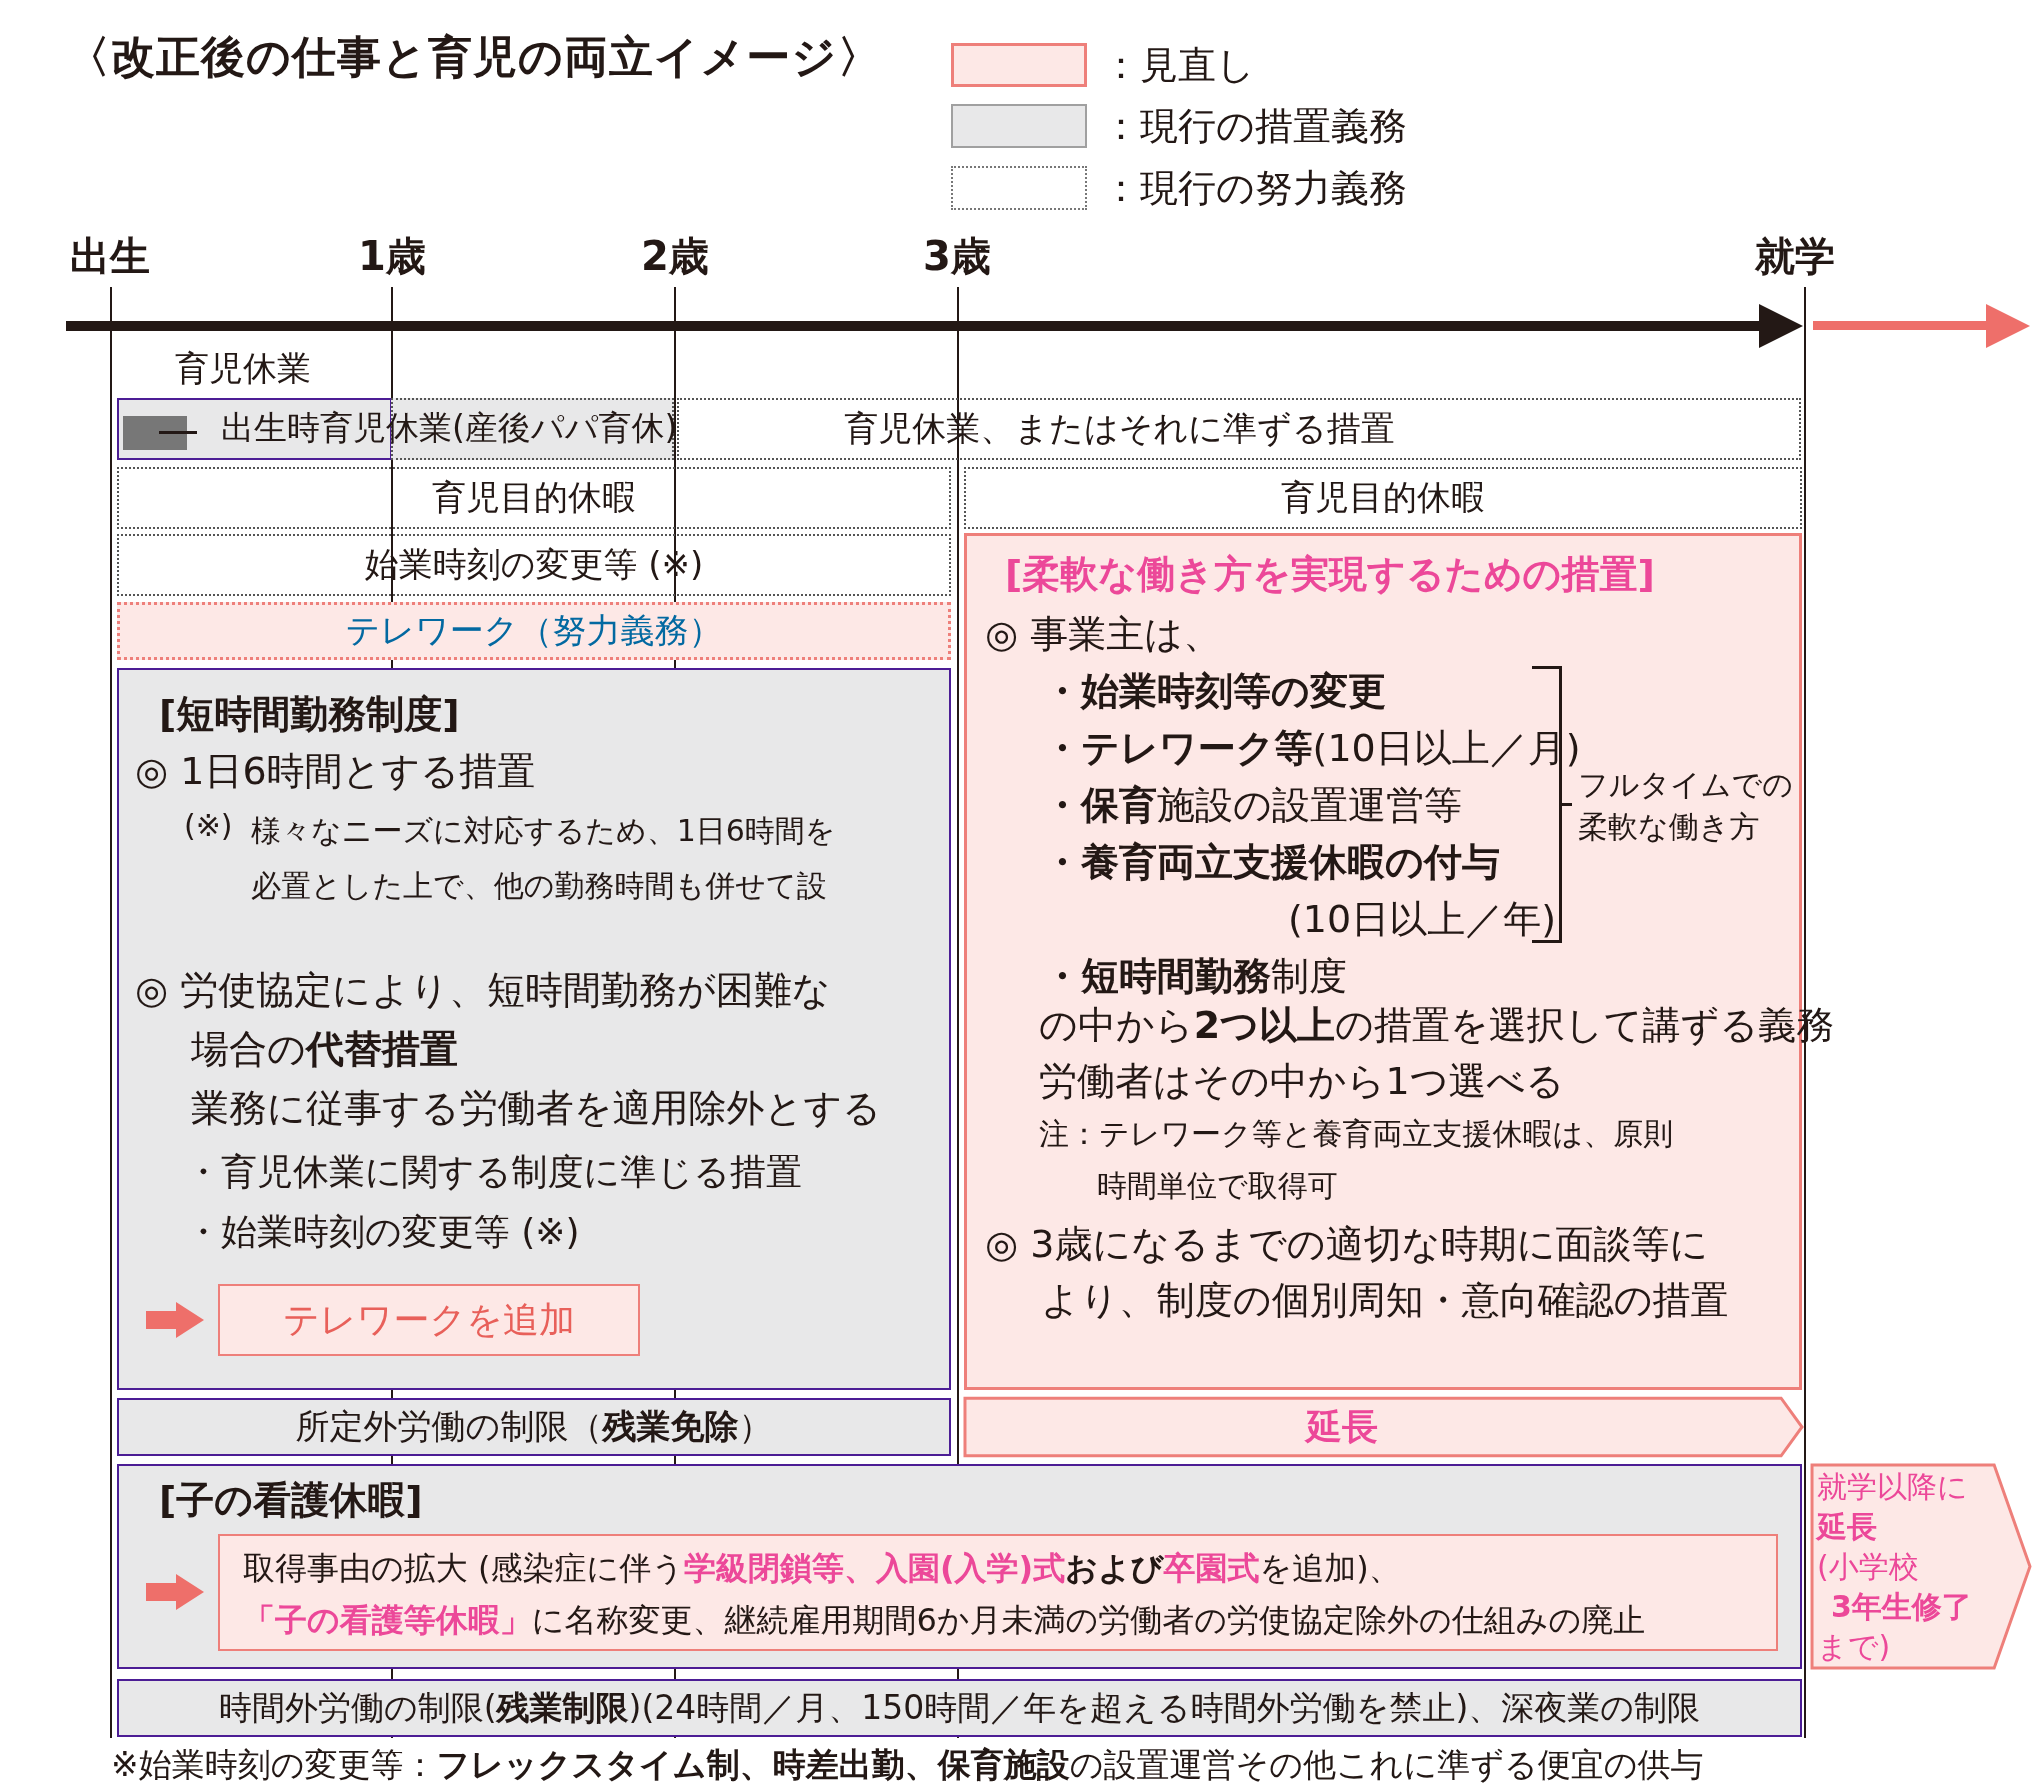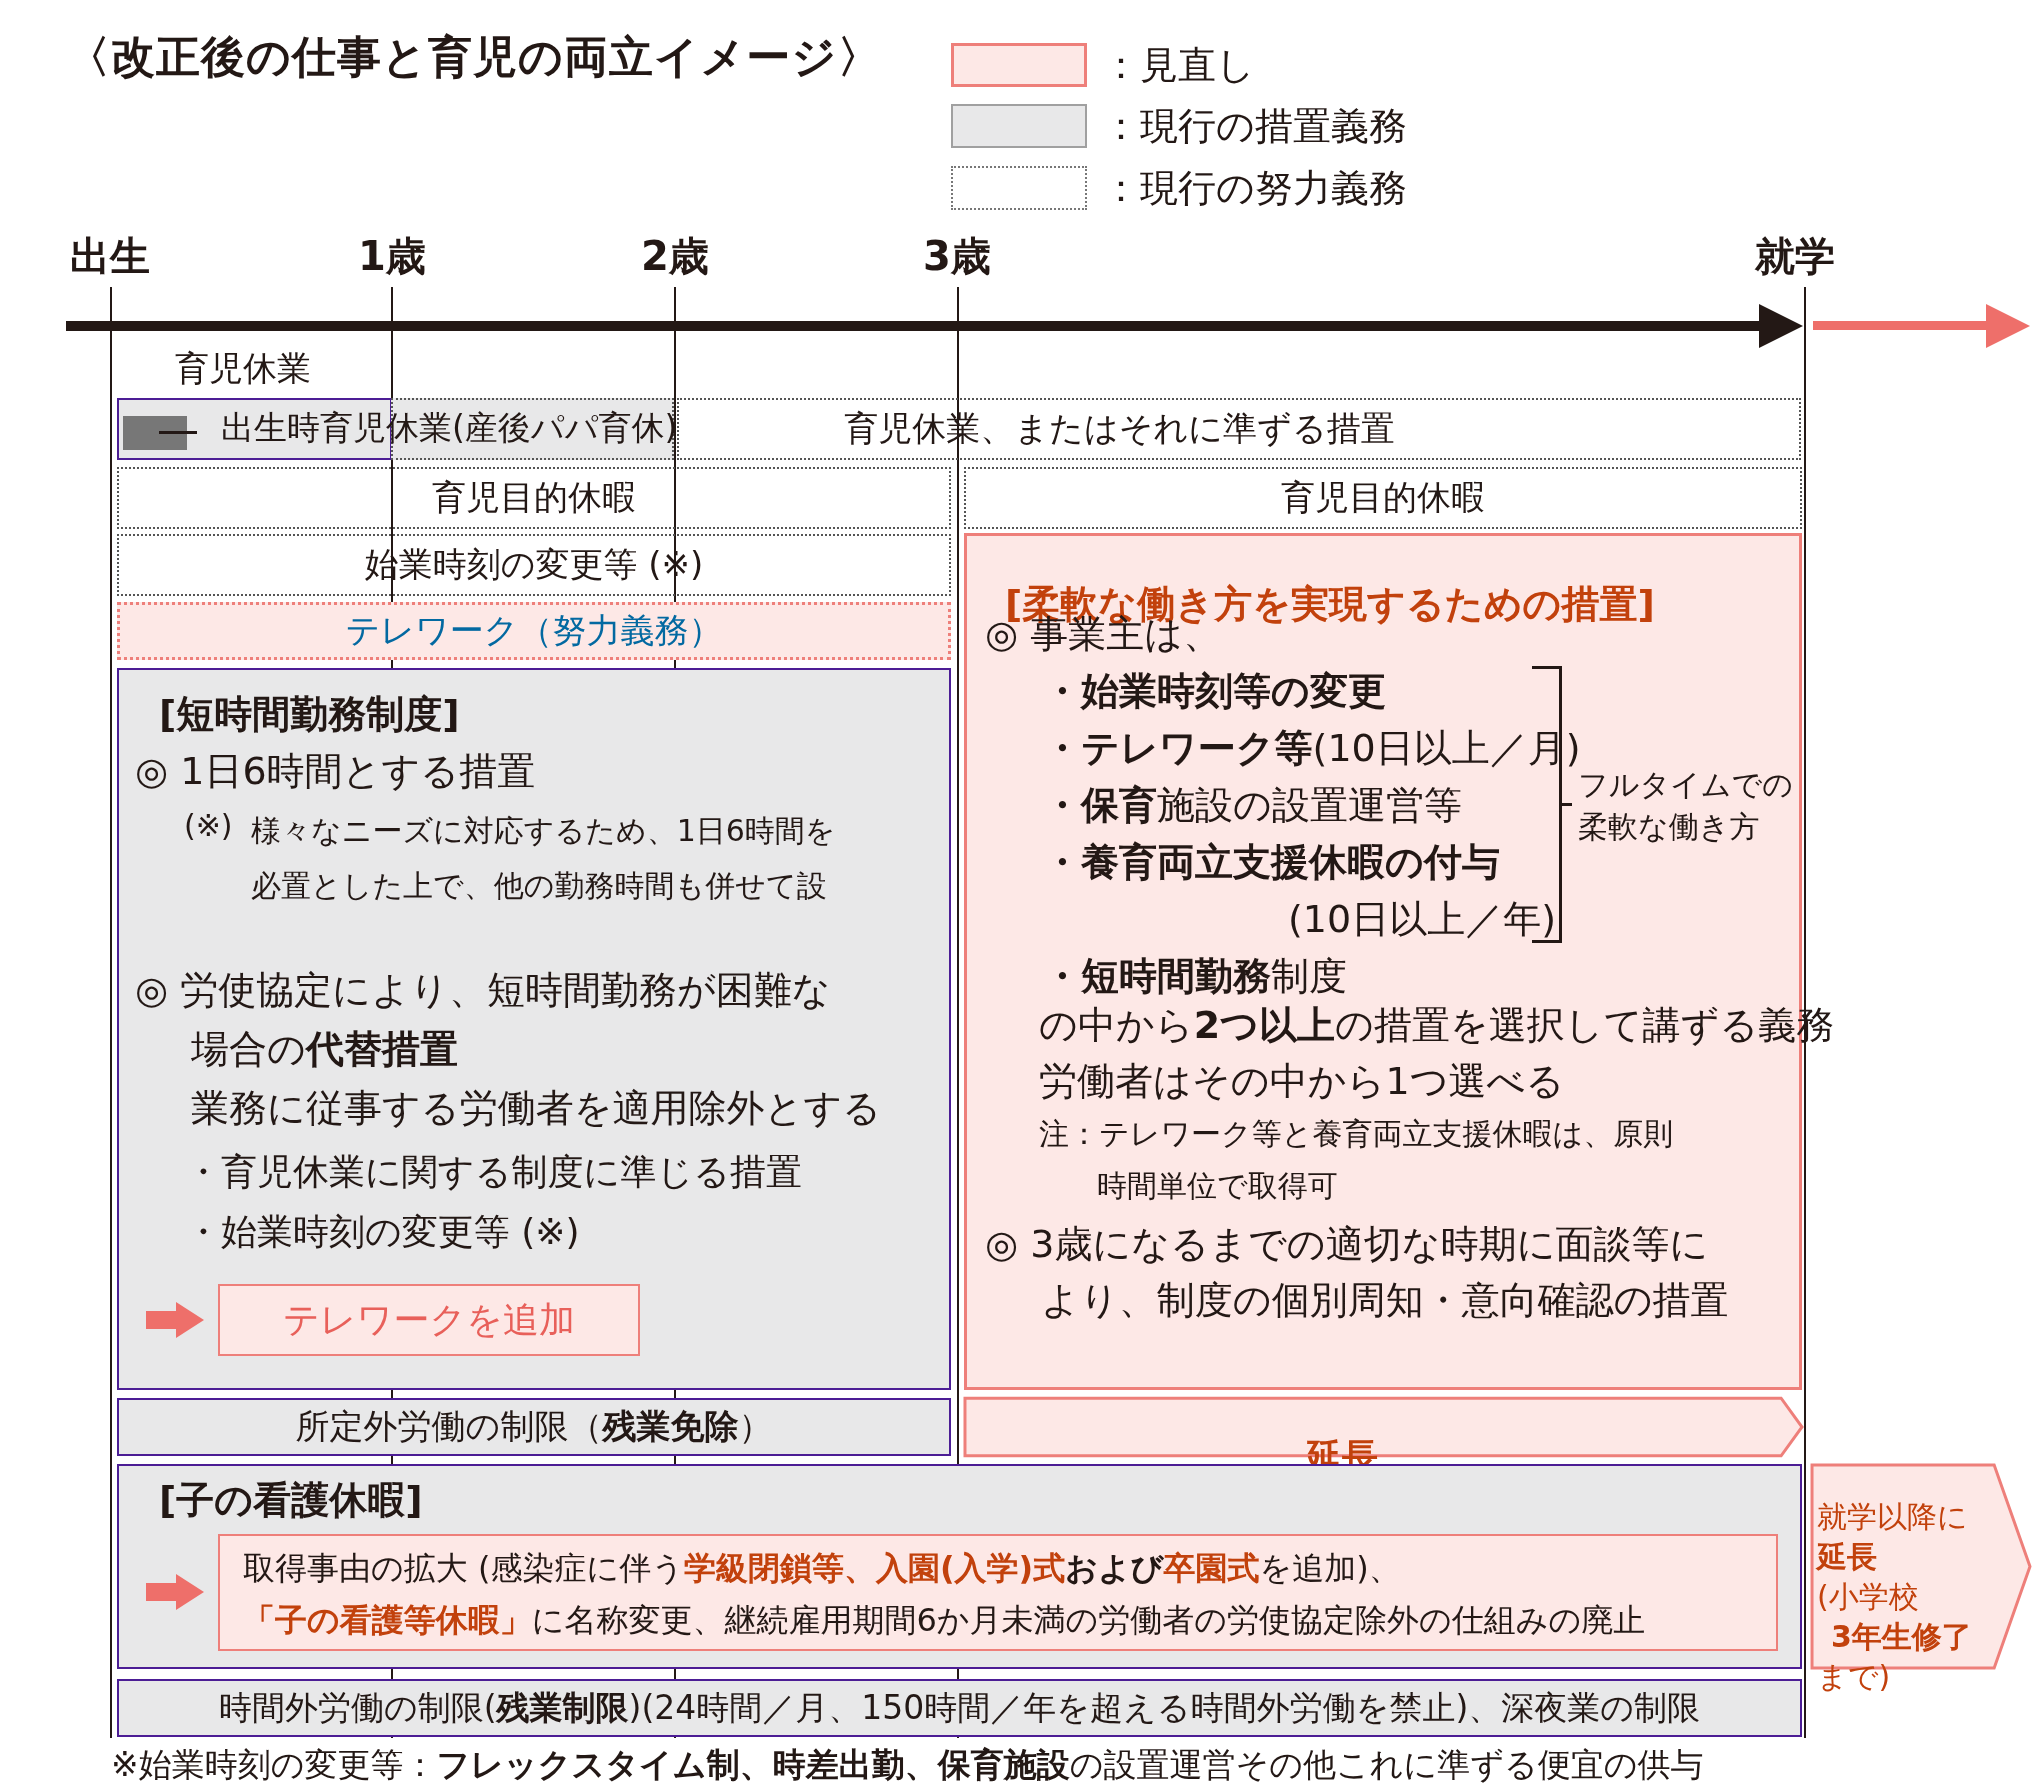--- a/index.html
+++ b/index.html
@@ -16,21 +16,21 @@
   .tick { position: absolute; width: 2px; background: #231815; }
   .timeline-bar { left: 66px; top: 321px; width: 1703px; height: 10px; background: #231815; }
   .timeline-head { left: 1759px; top: 304px; width: 0; height: 0; border-top: 22px solid transparent; border-bottom: 22px solid transparent; border-left: 44px solid #231815; }
   .red-bar { left: 1813px; top: 321px; width: 179px; height: 9px; background: #ee6f6a; }
   .red-head { left: 1986px; top: 304px; width: 0; height: 0; border-top: 22px solid transparent; border-bottom: 22px solid transparent; border-left: 44px solid #ee6f6a; }
   .row { position: absolute; display: flex; align-items: center; justify-content: center; font-size: 34px; }
   .dotted-row { border: 2px dotted #555; background: rgba(255,255,255,0.0); }
   .gray-row { border: 2px solid #4c1d95; background: #e8e8e9; }
   .pink-dotted { border: 3px dotted #ee7f7a; background: #fde8e6; color: #0369a1; }
   .pink-solid { border: 3px solid #ee7f7a; background: #fde8e6; }
-  .red-text { color: #c2410c; margin-top: 30px; }
+  .red-text { color: #ec4899; }
   .bold { font-weight: bold; }
   .gray-box-inner { position: absolute; font-size: 36px; line-height: 1.55; }
   .small { font-size: 30px; }
   .fat-arrow { position: absolute; width: 58px; height: 36px; }
   .fat-arrow .shaft { position: absolute; left: 0; top: 9px; width: 32px; height: 18px; background: #ee6f6a; }
   .fat-arrow .head { position: absolute; left: 30px; top: 0; width: 0; height: 0; border-top: 18px solid transparent; border-bottom: 18px solid transparent; border-left: 28px solid #ee6f6a; }
   .bracket { position: absolute; border: 3px solid #231815; border-left: none; }
   .bracket-tick { position: absolute; height: 3px; background: #231815; }
   svg { display: block; }
 </style>

